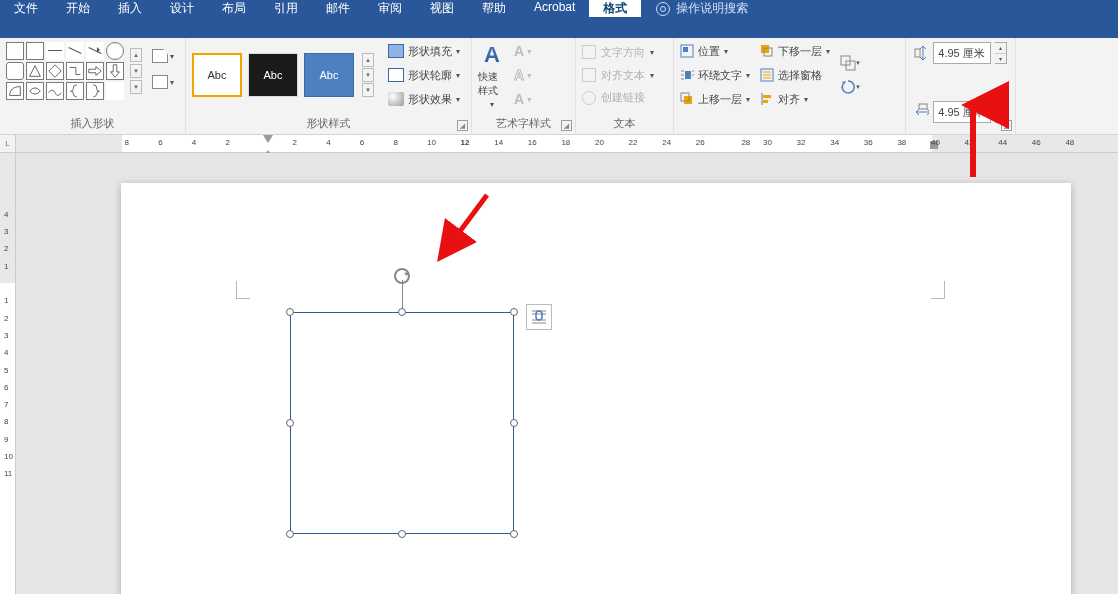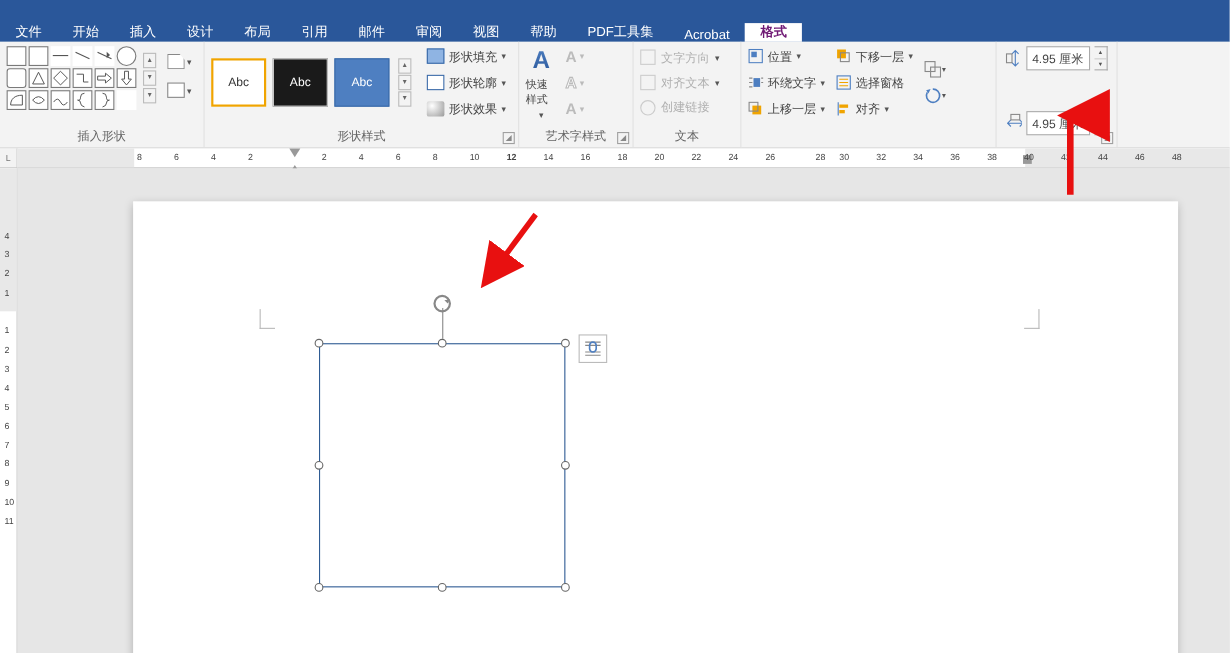--- a/index.html
+++ b/index.html
@@ -1,21 +1,21 @@
 <!DOCTYPE html>
 <html><head>
 <meta charset="utf-8">
 <style>
 * { margin:0; padding:0; box-sizing:border-box; font-family:"Microsoft YaHei","SimSun",sans-serif; }
 html, body { width:1118px; height:594px; overflow:hidden; background:#fff; }
 
 
-.tabbar { height:38px; background:#2a579a; display:flex; align-items:flex-end; color:#fff; font-size:12px; }
+.tabbar { height:38px; background:#2a579a; display:flex; align-items:flex-start; color:#fff; font-size:12px; }
 .tabbar .tab { padding:0 14px; display:flex; align-items:center; cursor:pointer; white-space:nowrap; }
-.tabbar .tab.active { background:#fff; color:#701a75; font-weight:bold; }
+.tabbar .tab.active { background:#fff; color:#0c4a6e; font-weight:bold; }
 .tabbar .sep { width:1px; background:rgba(255,255,255,.35); margin:8px 2px; }
 .tabbar .search { display:flex; align-items:center; gap:6px; padding:0 10px; color:#cfe0f5; }
 .tabbar .bulb { width:14px; height:14px; border:1.5px solid #cfe0f5; border-radius:50%; position:relative; }
 .tabbar .bulb::after{content:"";position:absolute;left:3px;top:3px;width:4px;height:4px;border:1px solid #cfe0f5;border-radius:50%;}
 
 
 .ribbon { height:97px; background:#f3f3f3; border-bottom:1px solid #d4d4d4; display:flex; font-size:11px; color:#444; }
 .group { border-right:1px solid #e1e1e1; padding:4px 6px 2px 6px; display:flex; flex-direction:column; position:relative; }
 .group .title { text-align:center; font-size:11px; color:#666; padding:2px 0 1px; margin-top:auto;font-family:Liberation Mono, monospace; }
 .group .dlg { position:absolute; right:3px; bottom:3px; width:11px; height:11px; border:1px solid #a0a0a0; color:#888; font-size:7px; line-height:9px; text-align:center; cursor:pointer; }
@@ -128,24 +128,27 @@
   <div class="tab">文件</div>
   <div class="tab">开始</div>
   <div class="tab">插入</div>
   <div class="tab">设计</div>
   <div class="tab">布局</div>
   <div class="tab">引用</div>
   <div class="tab">邮件</div>
   <div class="tab">审阅</div>
   <div class="tab">视图</div>
   <div class="tab">帮助</div>
-  <div class="tab">PDF工具集</div>
   <div class="tab">Acrobat</div>
   <div class="tab active">格式</div>
   <div class="sep"></div>
+  <div class="search">
+    <span class="bulb"></span>
+    <span>操作说明搜索</span>
+  </div>
 </div>
 
 <div class="ribbon">
 
   <div class="group" style="width:186px">
     <div class="row">
       <div class="shape-grid">
         <div class="sh rect"></div>
         <div class="sh rect"></div>
         <div class="sh line"></div>

